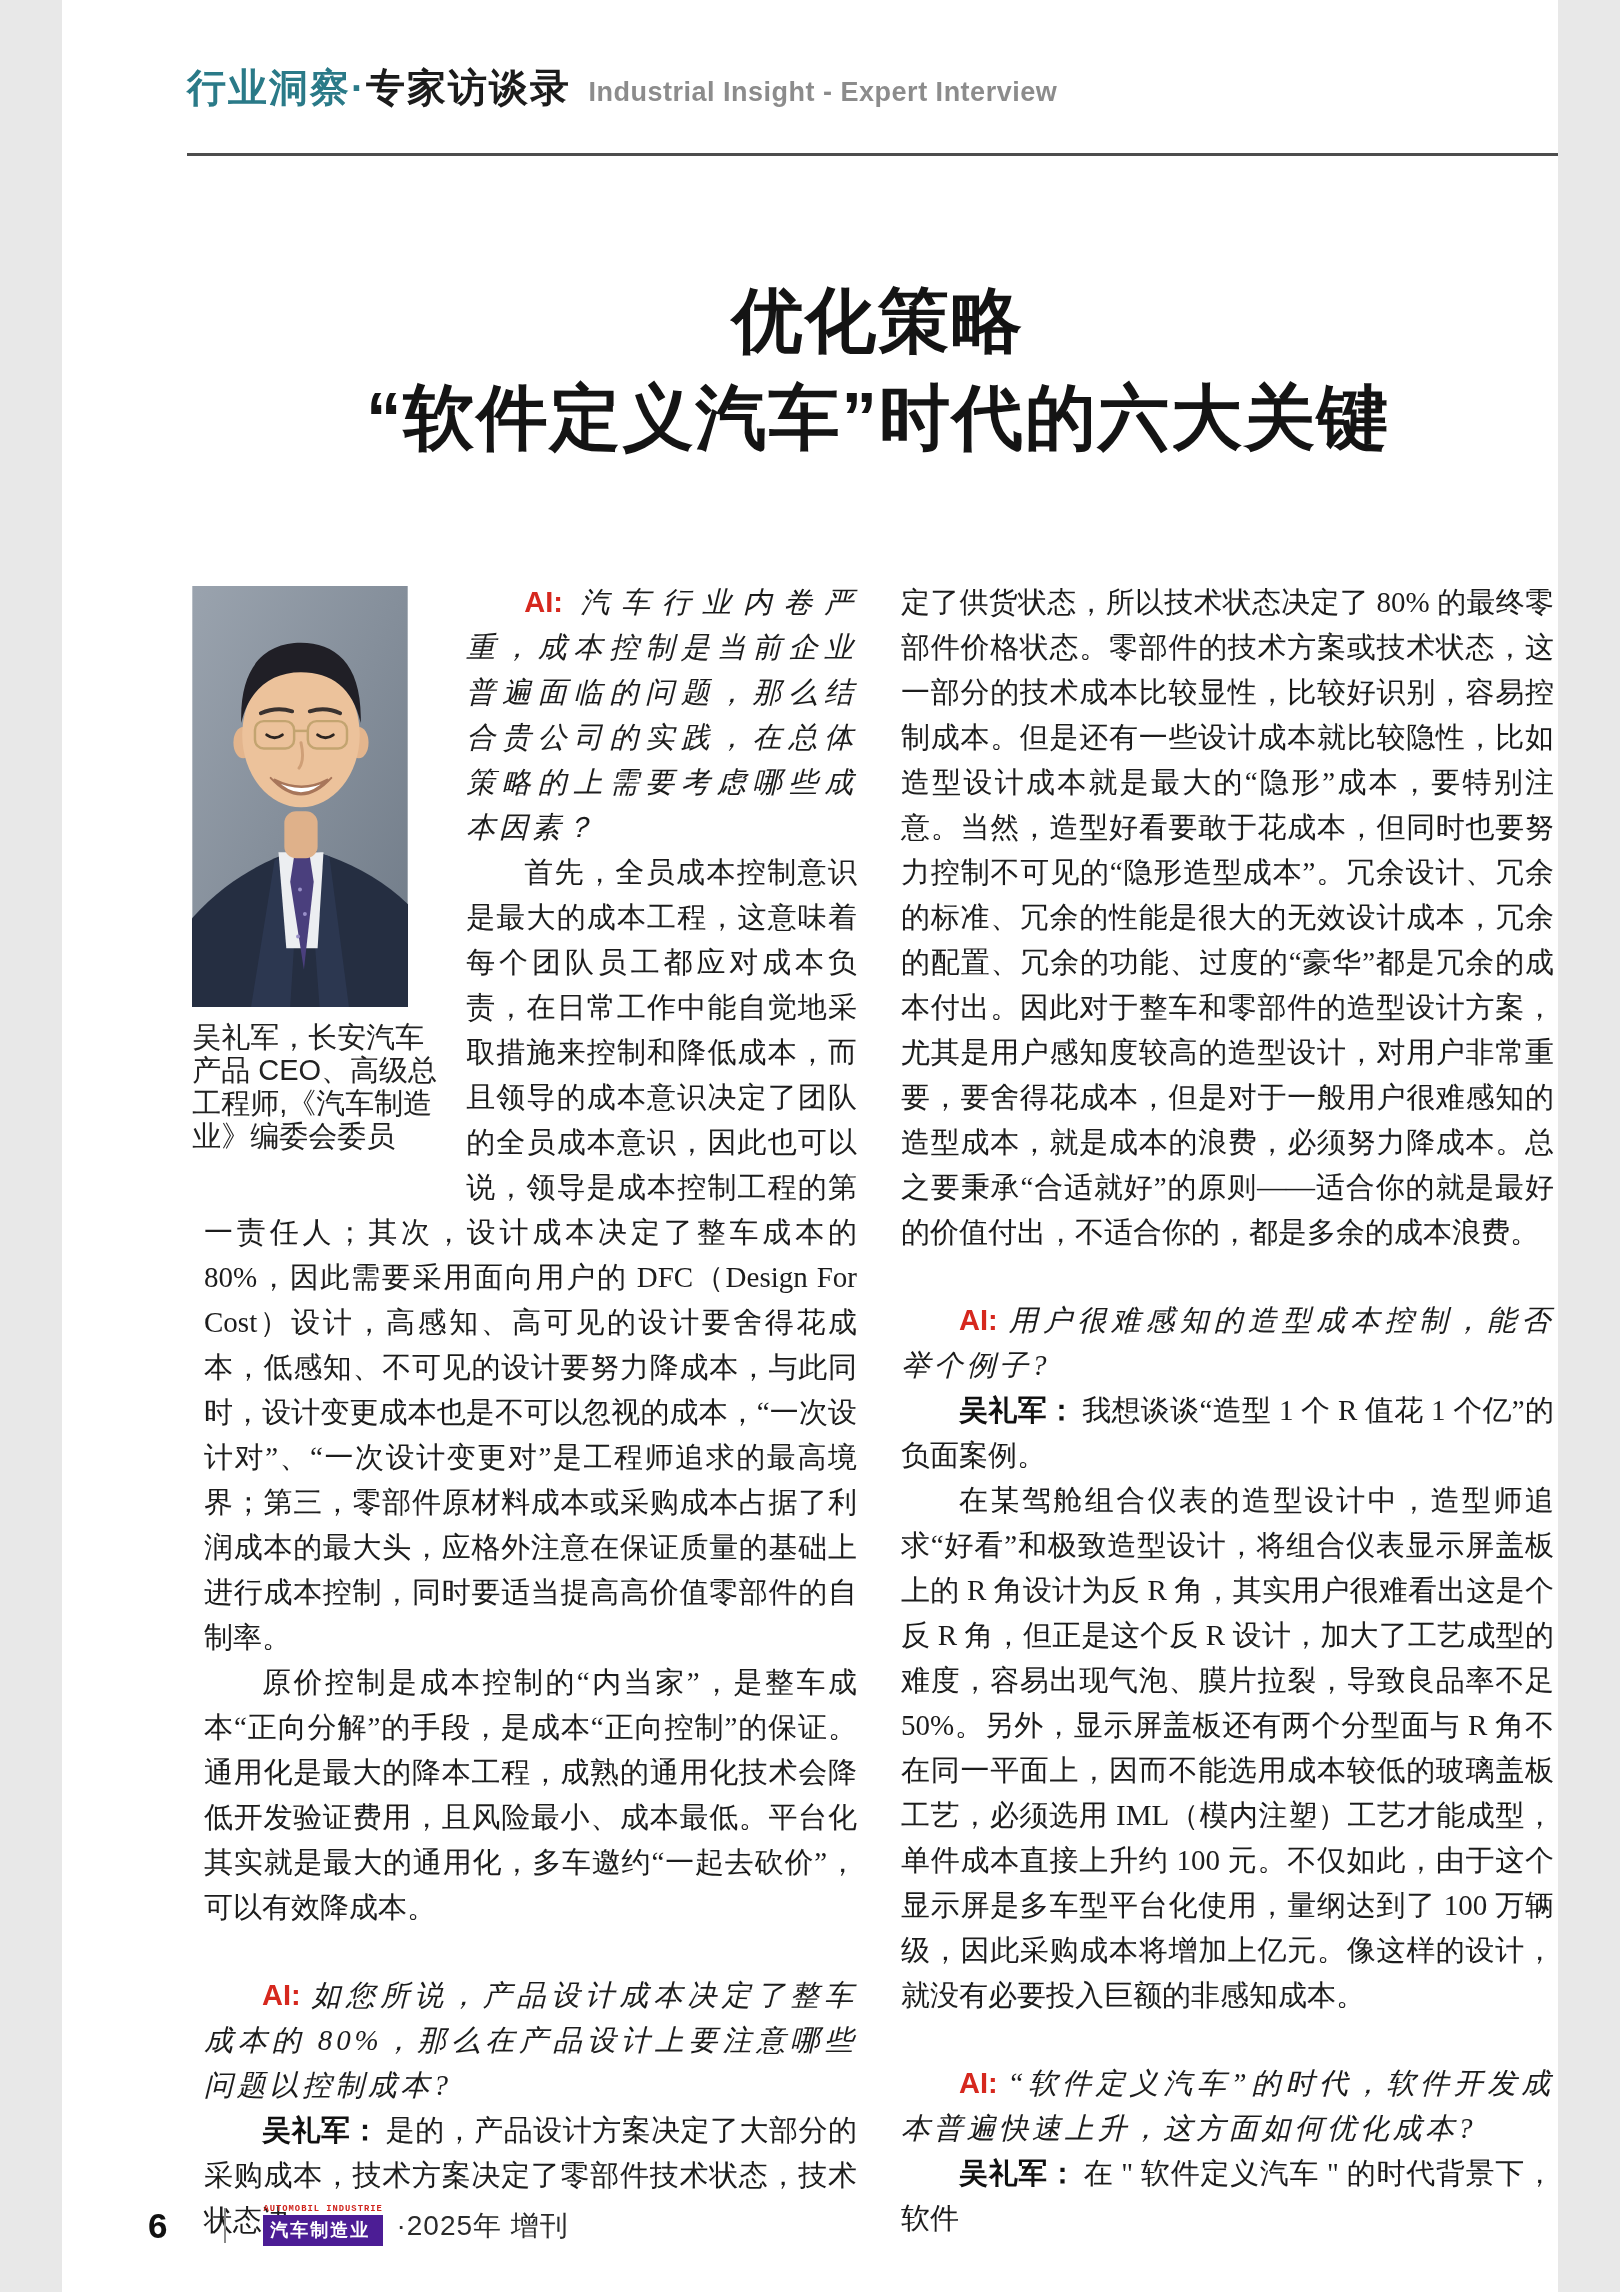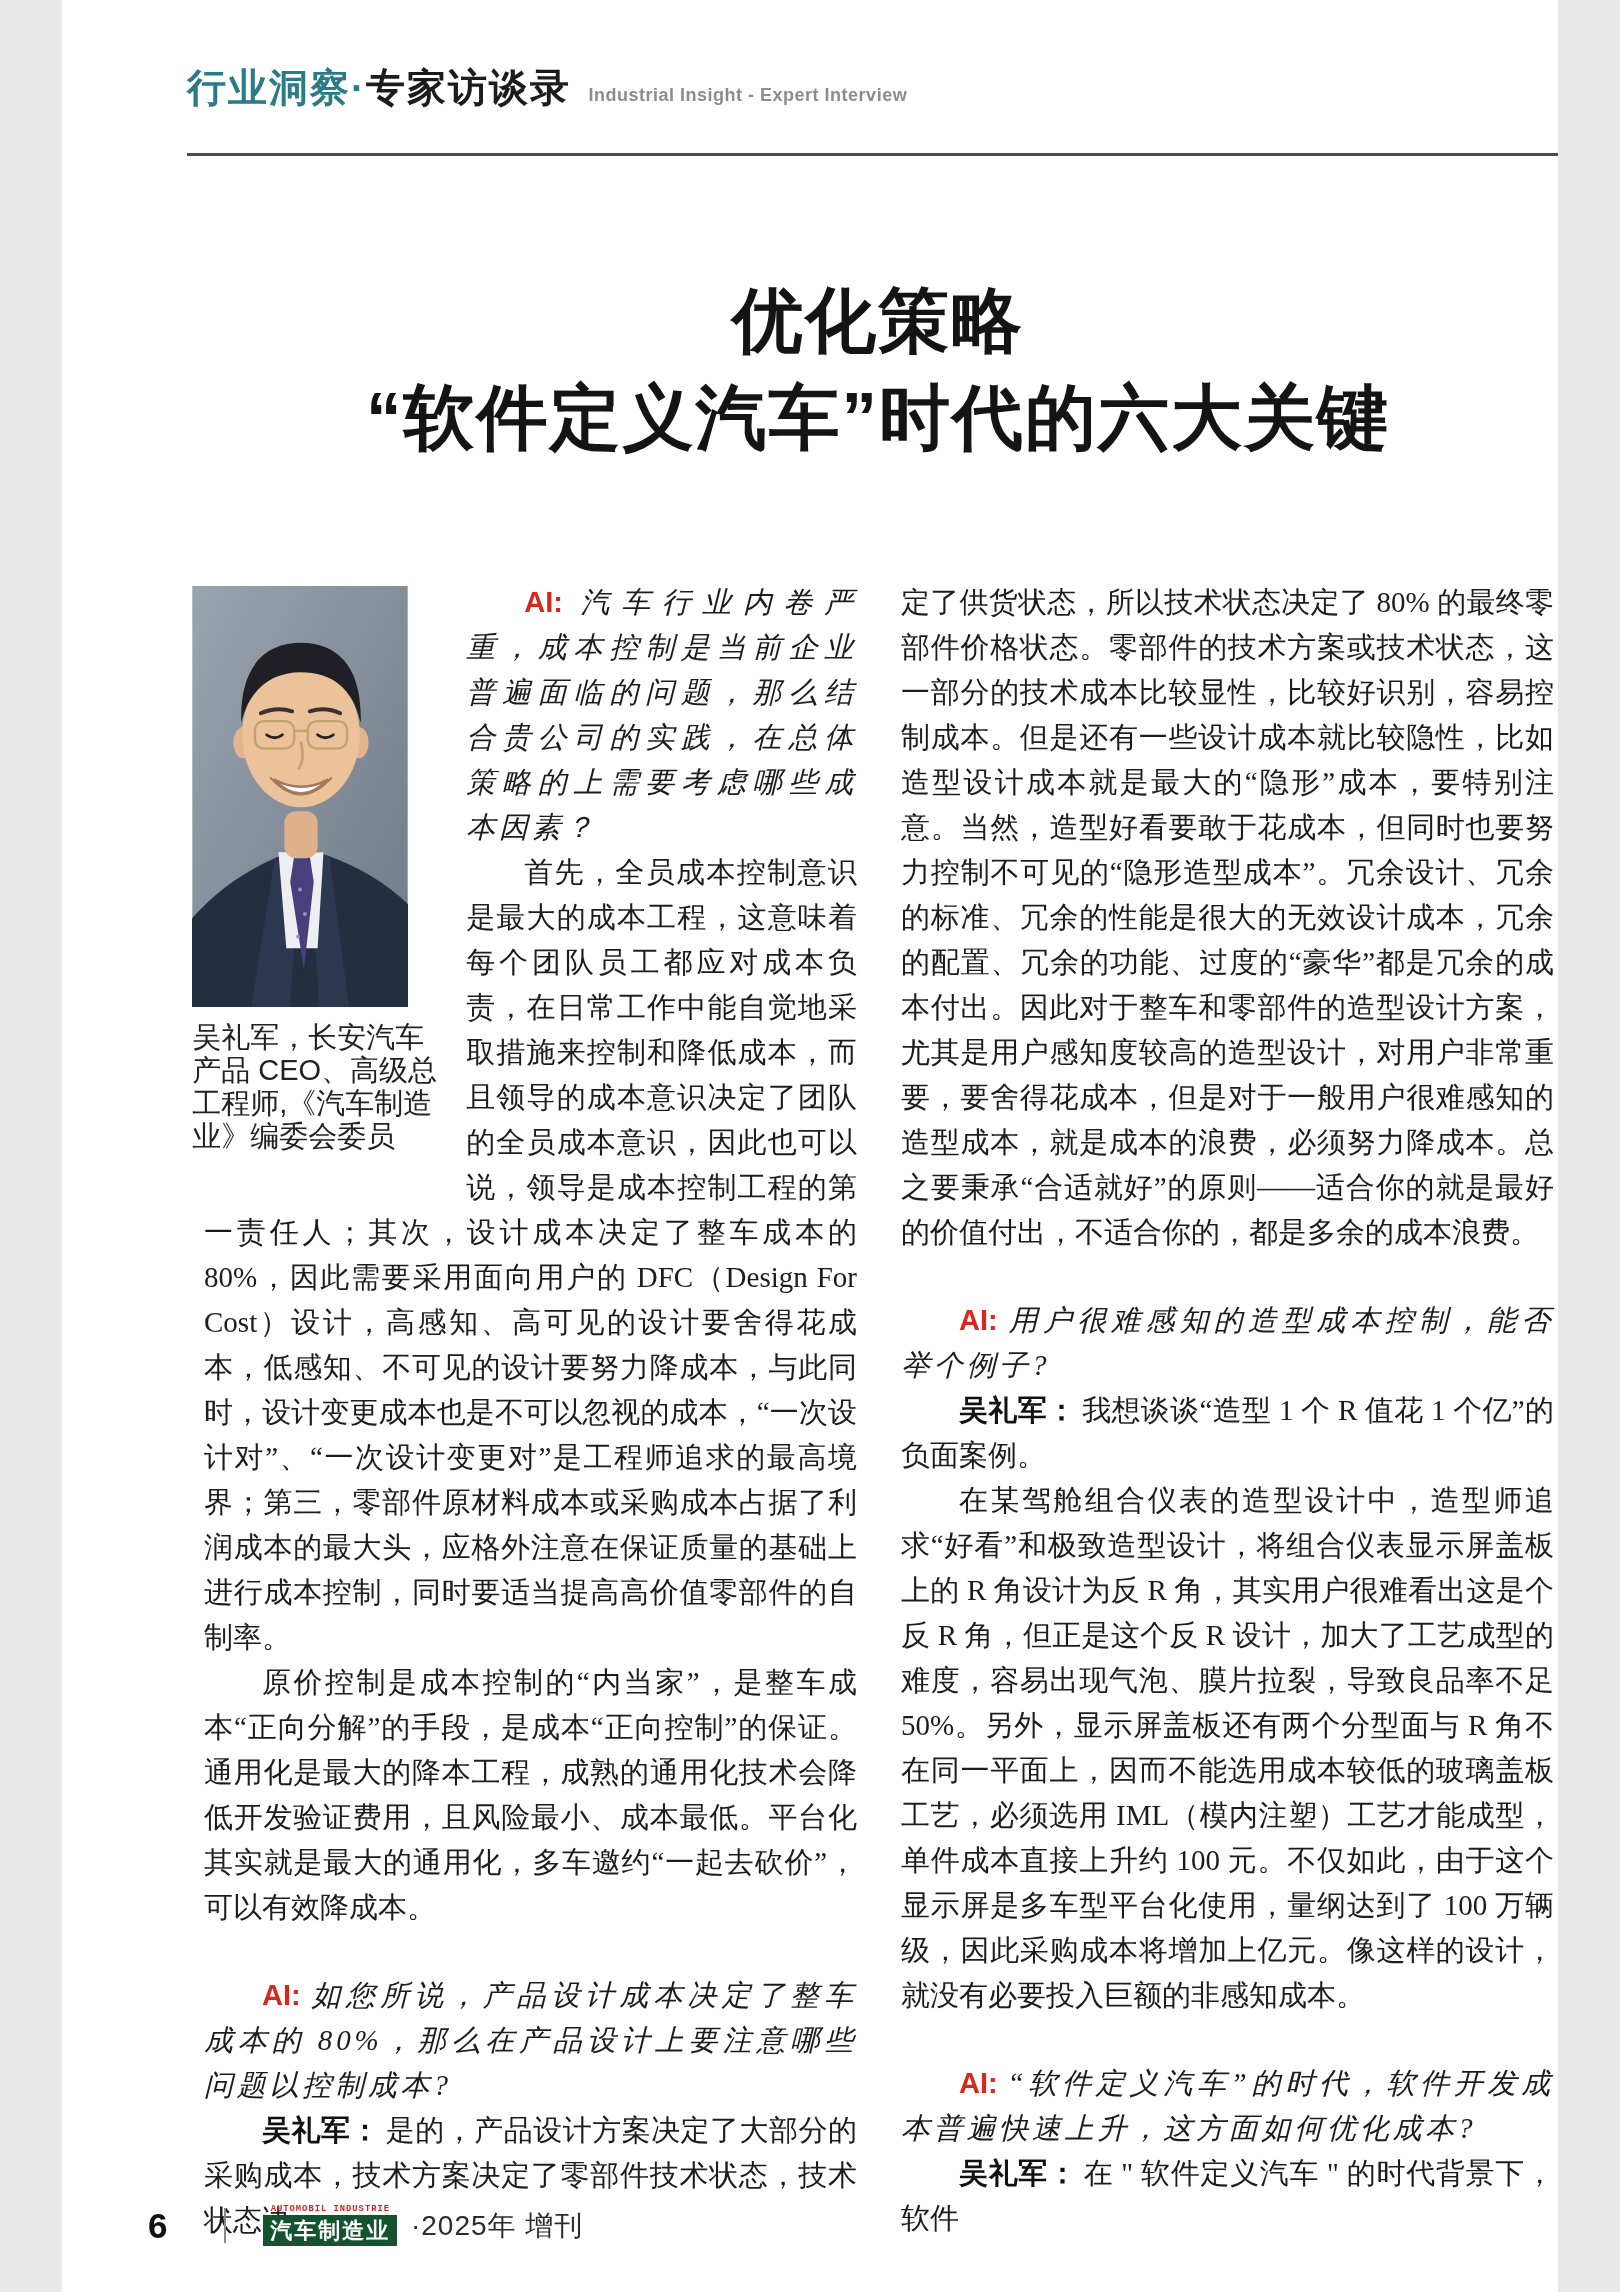--- a/index.html
+++ b/index.html
@@ -8,21 +8,21 @@
     margin:0 auto;overflow:hidden;
     font-family:"Liberation Serif","DejaVu Serif",serif;
     color:#1c1c1c;
   }
   
   .header{position:absolute;left:125px;top:61px;width:1404px;}
   .header-line1{display:flex;align-items:baseline;gap:17.6px;}
   .hdr-cn{font-family:"Liberation Sans","DejaVu Sans",sans-serif;font-weight:bold;font-size:39px;letter-spacing:2px;}
   .hdr-teal{color:#2a7a88;}
   .hdr-black{color:#1c1c1c;}
-  .hdr-en{font-family:"Liberation Sans","DejaVu Sans",sans-serif;font-weight:bold;font-size:18px;color:#8c8c8c;letter-spacing:0.5px;}
+  .hdr-en{font-family:"Liberation Sans","DejaVu Sans",sans-serif;font-weight:bold;font-size:27px;color:#8c8c8c;letter-spacing:0.5px;}
   .header-rule{position:absolute;left:125px;top:153px;width:1404px;height:2.9px;background:#4d4d4d;}
   
   .title{position:absolute;left:142px;top:272px;width:1348px;text-align:center;
     font-family:"Liberation Sans","DejaVu Sans",sans-serif;font-weight:800;color:#141414;
     font-size:71px;line-height:97px;letter-spacing:2px;}
   
   .col{position:absolute;top:580px;width:653px;font-size:29px;line-height:45px;text-align:justify;}
   .col-left{left:142px;}
   .col-right{left:839px;}
   .para{margin:0;text-indent:2em;}
@@ -35,22 +35,22 @@
   .photo{width:216px;height:421px;display:block;}
   .caption{margin-top:13.7px;width:245px;
     font-family:"Liberation Sans","DejaVu Sans",sans-serif;
     font-size:29px;line-height:33px;color:#222;text-align:left;text-indent:0;}
   
   .footer{position:absolute;left:86px;top:2196px;width:784px;height:59px;display:flex;align-items:center;}
   .page-num{font-family:"Liberation Sans","DejaVu Sans",sans-serif;font-weight:bold;font-size:35px;color:#111;}
   .foot-bar{width:2px;height:35px;background:#8a8a8a;margin:0 37px 0 57px;}
   .logo{display:inline-block;margin-right:13.7px;}
   .logo-top{font-family:Liberation Mono, monospace;font-size:8.8px;font-weight:bold;color:#cf231c;letter-spacing:1px;text-align:center;line-height:9.8px;}
-  .logo-red{background:#14532d;color:#ffffff;font-family:"Liberation Sans","DejaVu Sans",sans-serif;
-    font-weight:bold;font-size:22px;line-height:29px;padding:1px 6.9px;letter-spacing:2px;}
+  .logo-red{background:#4c1d95;color:#ffffff;font-family:"Liberation Sans","DejaVu Sans",sans-serif;
+    font-weight:bold;font-size:18px;line-height:29px;padding:1px 6.9px;letter-spacing:2px;}
   .edition{font-family:"Liberation Sans","DejaVu Sans",sans-serif;font-size:28px;color:#2b2b2b;letter-spacing:1px;}
 </style>
 </head>
 <body>
 
 <div class="page">
 
   <div class="header">
     <div class="header-line1">
       <span class="hdr-cn"><span class="hdr-teal">行业洞察</span><span class="hdr-teal">·</span><span class="hdr-black">专家访谈录</span></span>

